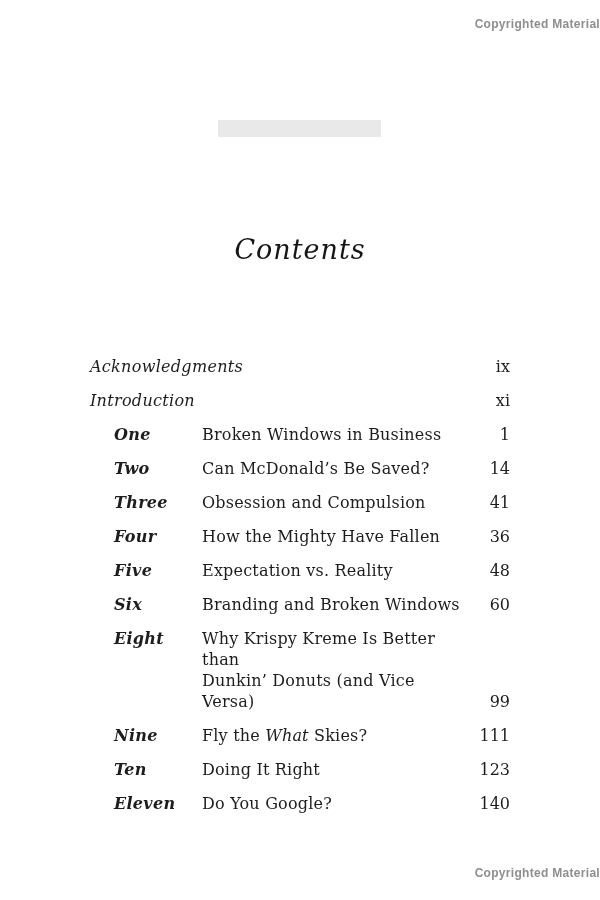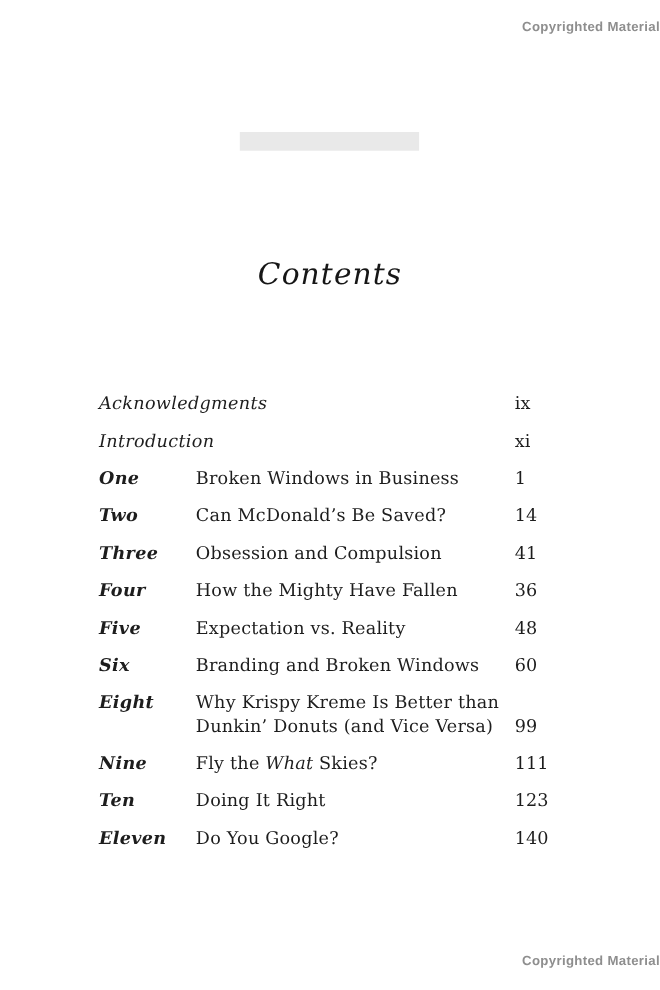--- a/index.html
+++ b/index.html
@@ -63,28 +63,30 @@
     flex: 1;
     font-style: italic;
     letter-spacing: 0.3px;
   }
   .ch-label {
     width: 88px;
     flex-shrink: 0;
     font-style: italic;
     font-weight: 700;
     letter-spacing: 0.3px;
+    margin-left: 24px;
   }
   .ch-title {
     flex: 1;
     letter-spacing: 0.2px;
   }
   .pg {
     width: 42px;
     flex-shrink: 0;
+    text-align: right;
     align-self: flex-end;
   }
   .em { font-style: italic; }
 </style>
 </head>
 <body>
 
 <div class="notice notice-top">Copyrighted Material</div>
 
 <div class="placeholder-bar"></div>

